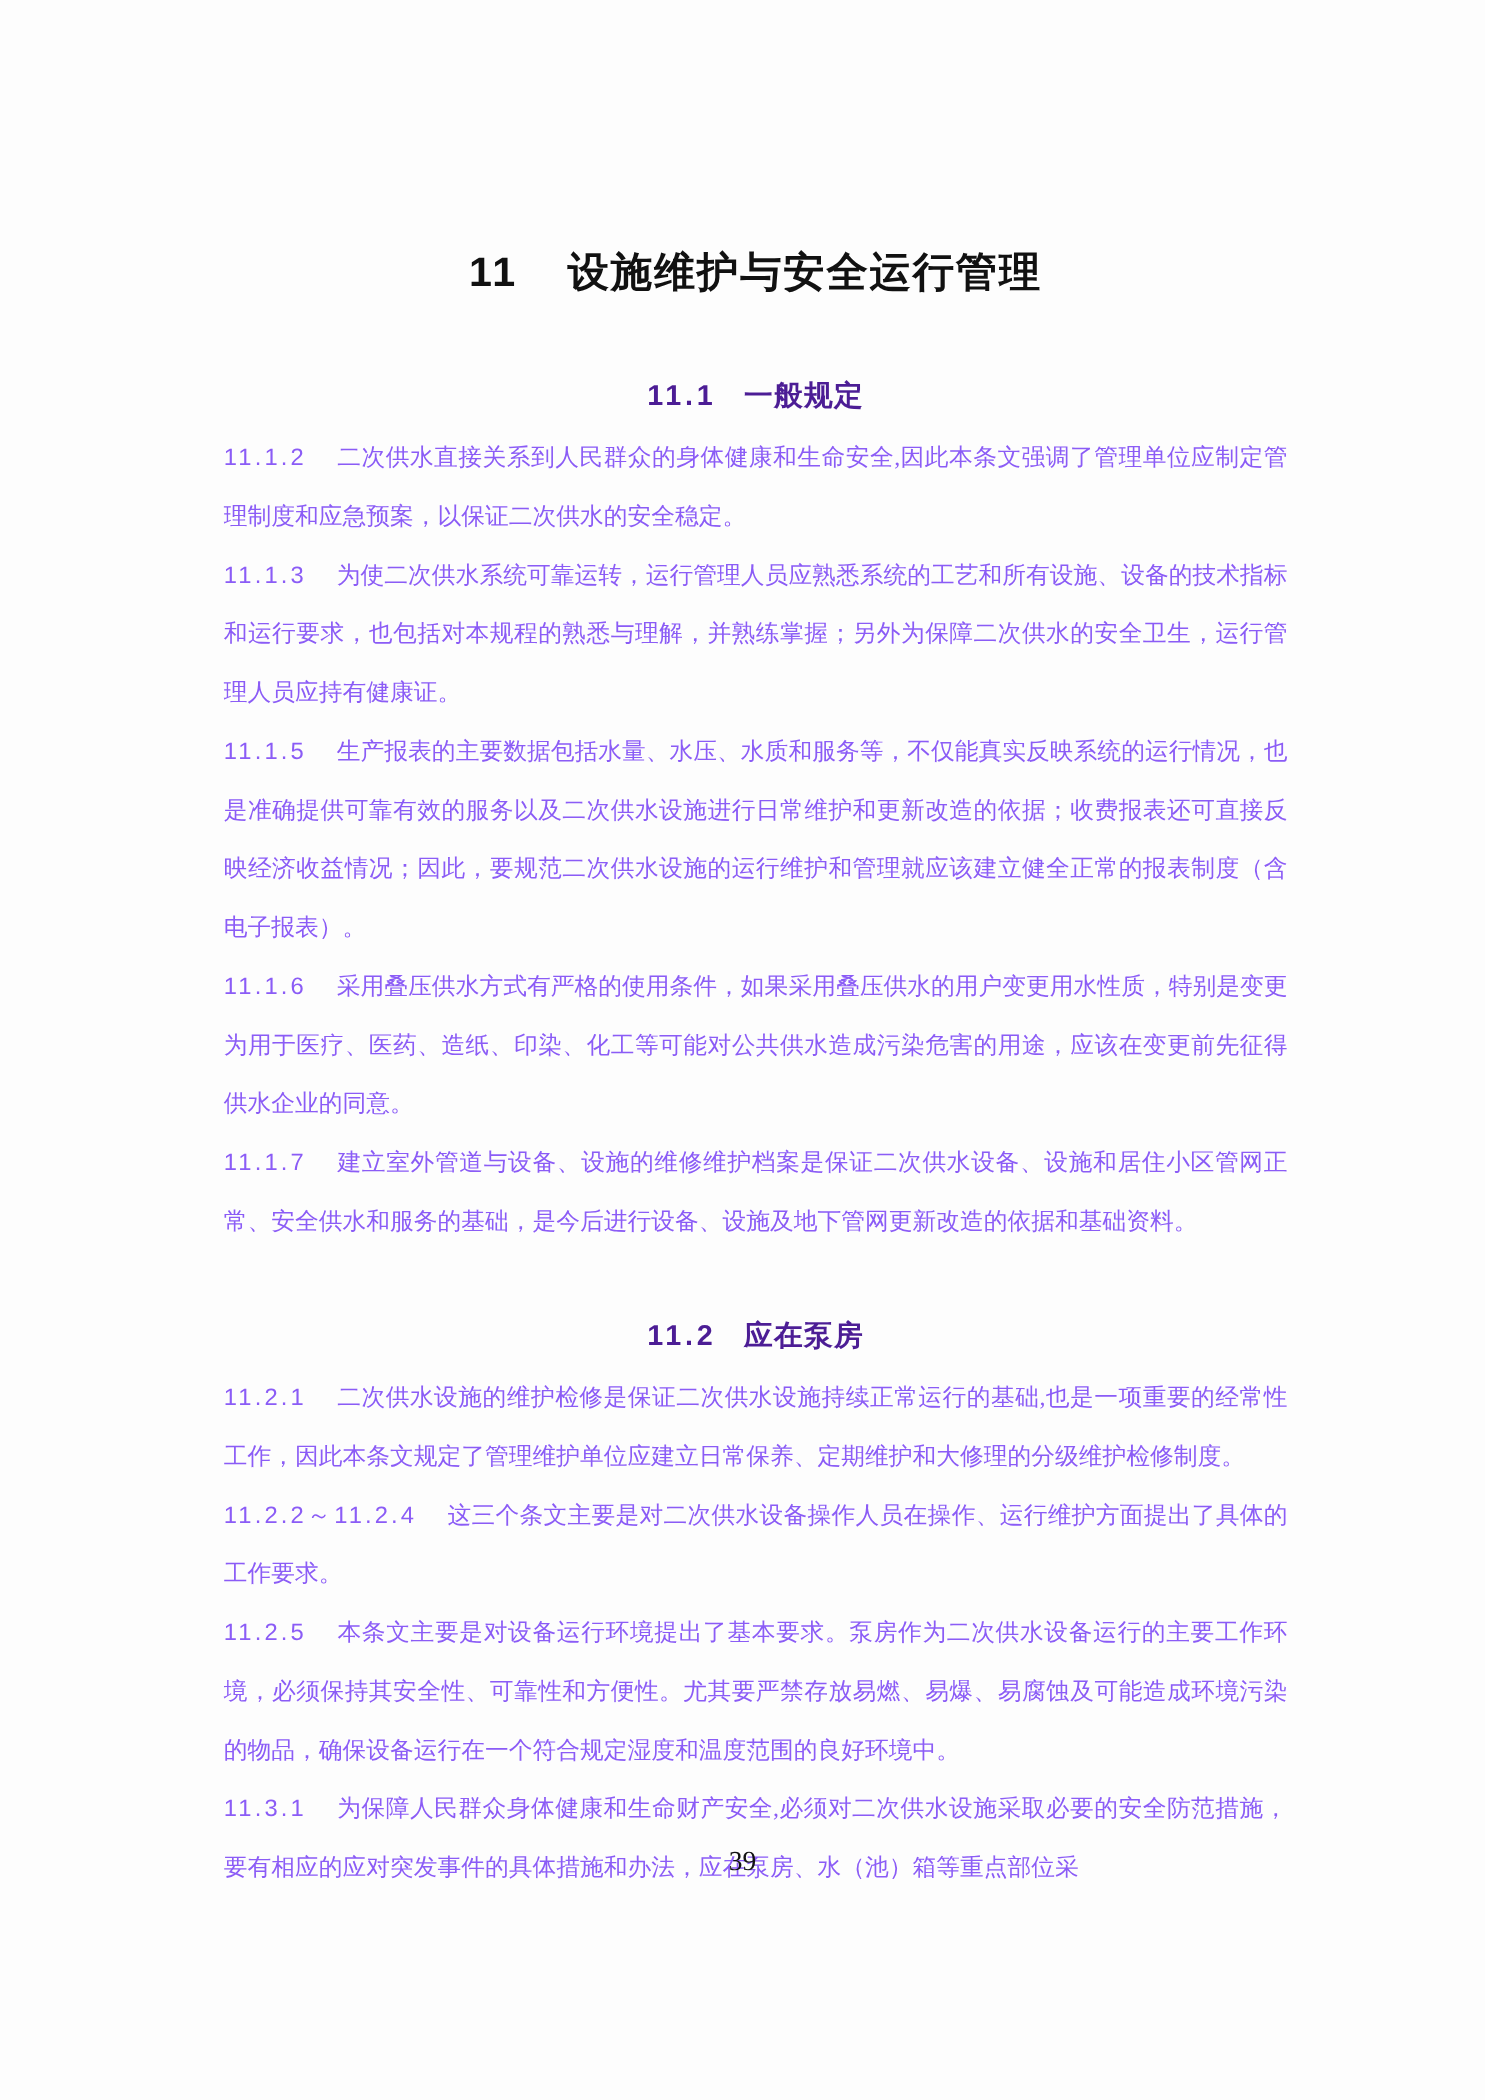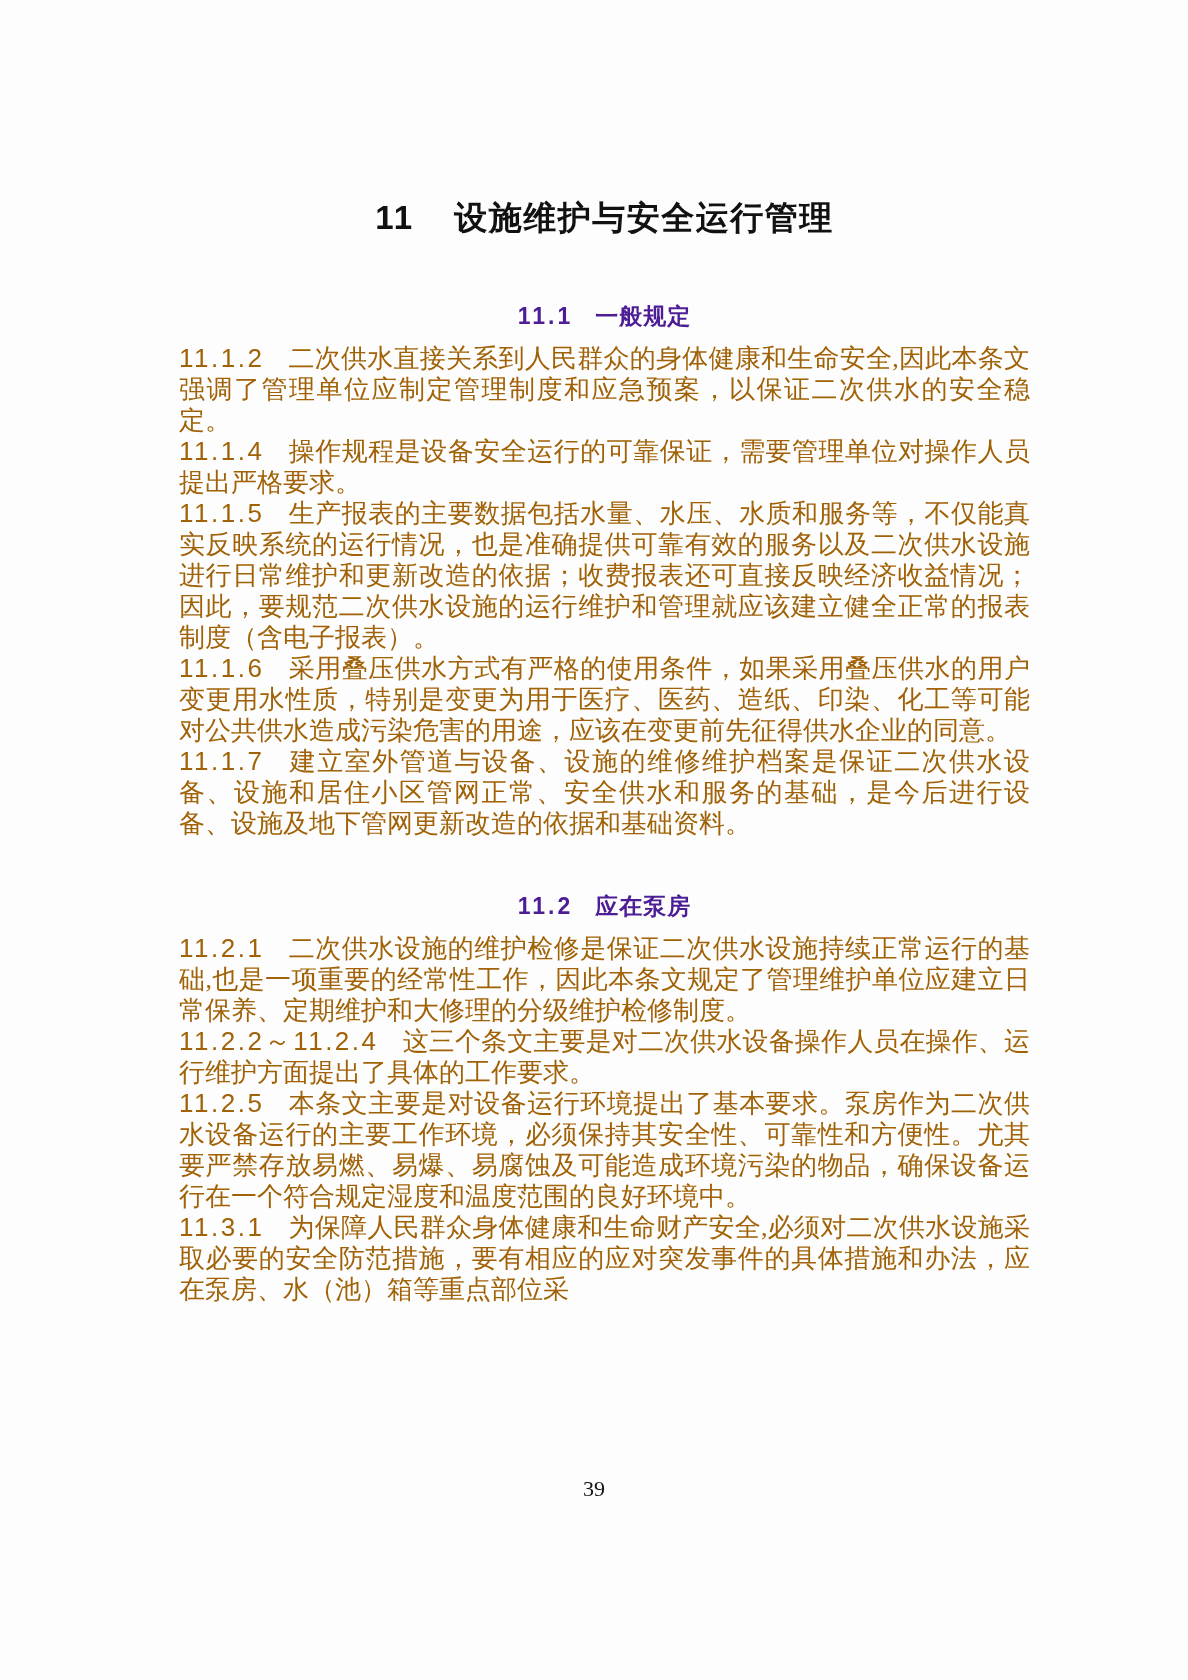--- a/index.html
+++ b/index.html
@@ -46,25 +46,25 @@
   h2.section-heading.first {
     margin-top: 66px;
   }
   h2 .sec-num {
     letter-spacing: 3px;
     margin-right: 22px;
   }
   p.para {
     margin: 0;
     font-family: "Liberation Serif", "DejaVu Serif", serif;
-    font-size: 26px;
-    line-height: 31px;
+    font-size: 19px;
+    line-height: 47px;
     text-align: justify;
     text-align-last: left;
-    color: #a16207;
+    color: #8b5cf6;
   }
   .plabel {
     font-family: "Liberation Sans", "DejaVu Sans", sans-serif;
     letter-spacing: 2.5px;
     margin-right: 24px;
     white-space: nowrap;
   }
   .page-number {
     position: absolute;
     left: 0;
@@ -84,21 +84,21 @@
 
     <h1 class="chapter-heading">
       <span class="chapter-num">11</span><span>设施维护与安全运行管理</span>
     </h1>
 
     <h2 class="section-heading first">
       <span class="sec-num">11.1</span><span>一般规定</span>
     </h2>
 
     <p class="para"><span class="plabel">11.1.2</span><span>二次供水直接关系到人民群众的身体健康和生命安全,因此本条文强调了管理单位应制定管理制度和应急预案，以保证二次供水的安全稳定。</span></p>
-    <p class="para"><span class="plabel">11.1.4</span><span>操作规程是设备安全运行的可靠保证，需要管理单位对操作人员提出严格要求。</span></p>
+    <p class="para"><span class="plabel">11.1.3</span><span>为使二次供水系统可靠运转，运行管理人员应熟悉系统的工艺和所有设施、设备的技术指标和运行要求，也包括对本规程的熟悉与理解，并熟练掌握；另外为保障二次供水的安全卫生，运行管理人员应持有健康证。</span></p>
     <p class="para"><span class="plabel">11.1.5</span><span>生产报表的主要数据包括水量、水压、水质和服务等，不仅能真实反映系统的运行情况，也是准确提供可靠有效的服务以及二次供水设施进行日常维护和更新改造的依据；收费报表还可直接反映经济收益情况；因此，要规范二次供水设施的运行维护和管理就应该建立健全正常的报表制度（含电子报表）。</span></p>
     <p class="para"><span class="plabel">11.1.6</span><span>采用叠压供水方式有严格的使用条件，如果采用叠压供水的用户变更用水性质，特别是变更为用于医疗、医药、造纸、印染、化工等可能对公共供水造成污染危害的用途，应该在变更前先征得供水企业的同意。</span></p>
     <p class="para"><span class="plabel">11.1.7</span><span>建立室外管道与设备、设施的维修维护档案是保证二次供水设备、设施和居住小区管网正常、安全供水和服务的基础，是今后进行设备、设施及地下管网更新改造的依据和基础资料。</span></p>
 
     <h2 class="section-heading">
       <span class="sec-num">11.2</span><span>应在泵房</span>
     </h2>
 
     <p class="para"><span class="plabel">11.2.1</span><span>二次供水设施的维护检修是保证二次供水设施持续正常运行的基础,也是一项重要的经常性工作，因此本条文规定了管理维护单位应建立日常保养、定期维护和大修理的分级维护检修制度。</span></p>
     <p class="para"><span class="plabel">11.2.2～11.2.4</span><span>这三个条文主要是对二次供水设备操作人员在操作、运行维护方面提出了具体的工作要求。</span></p>

